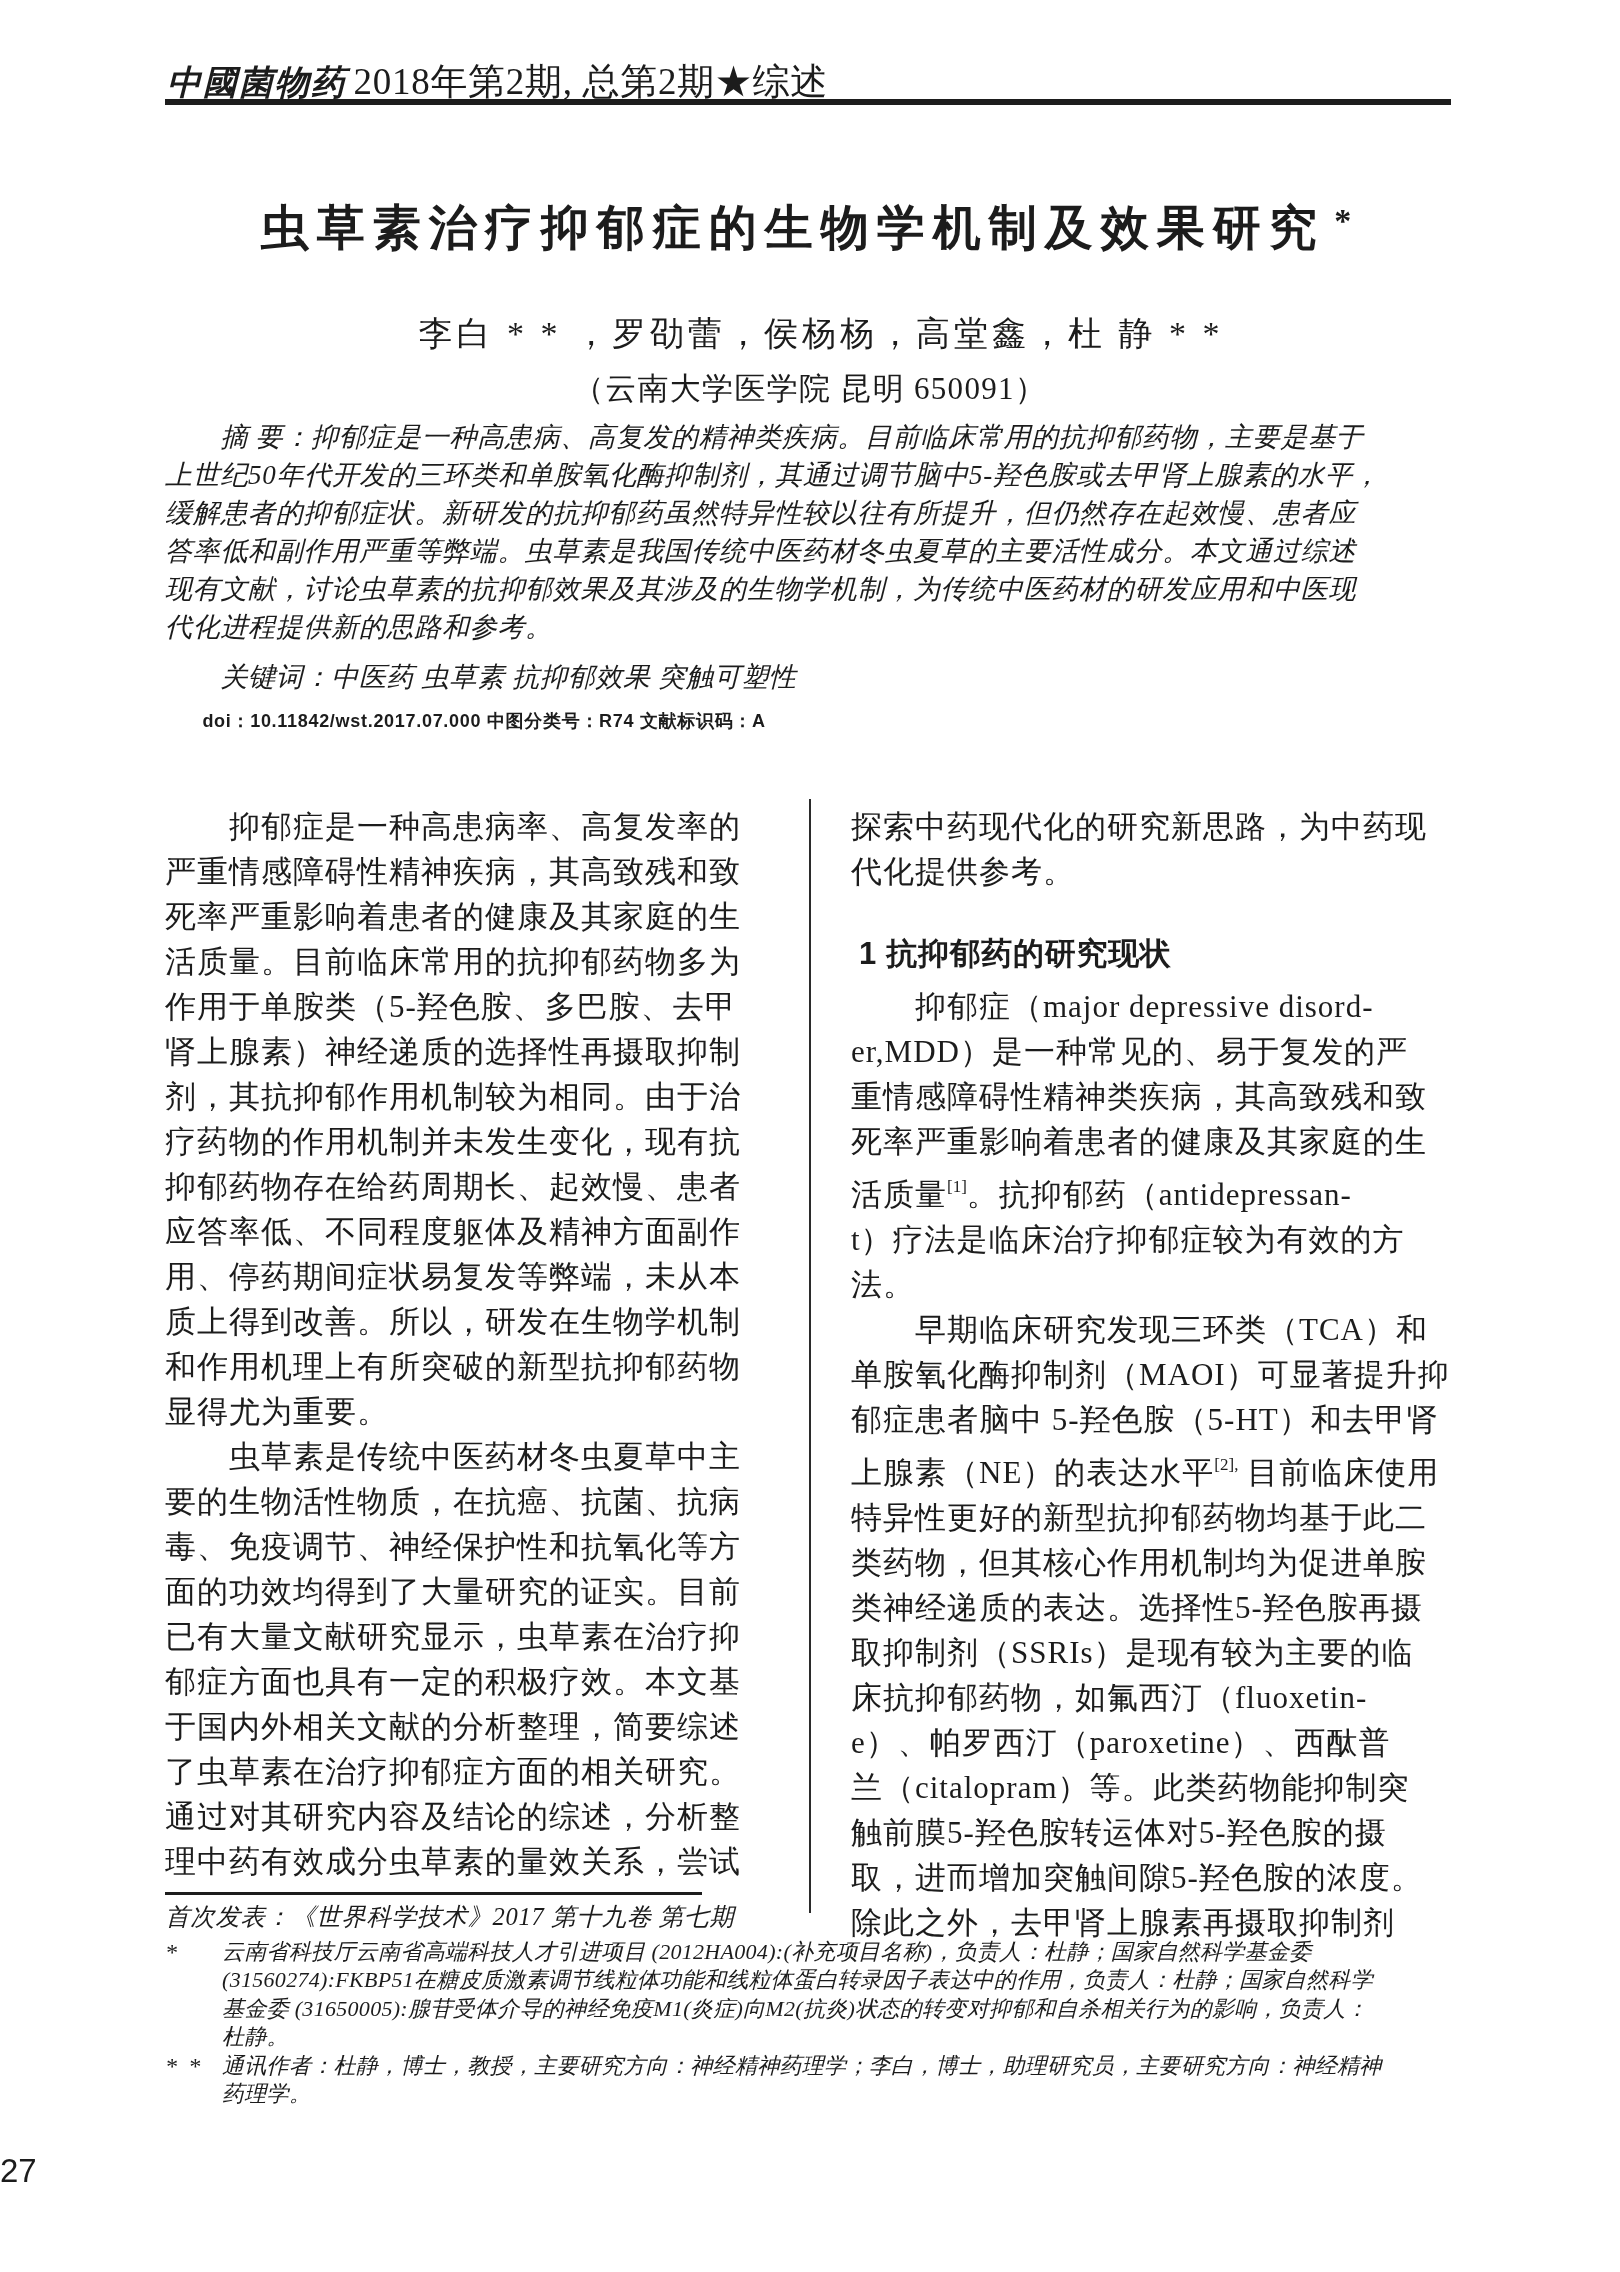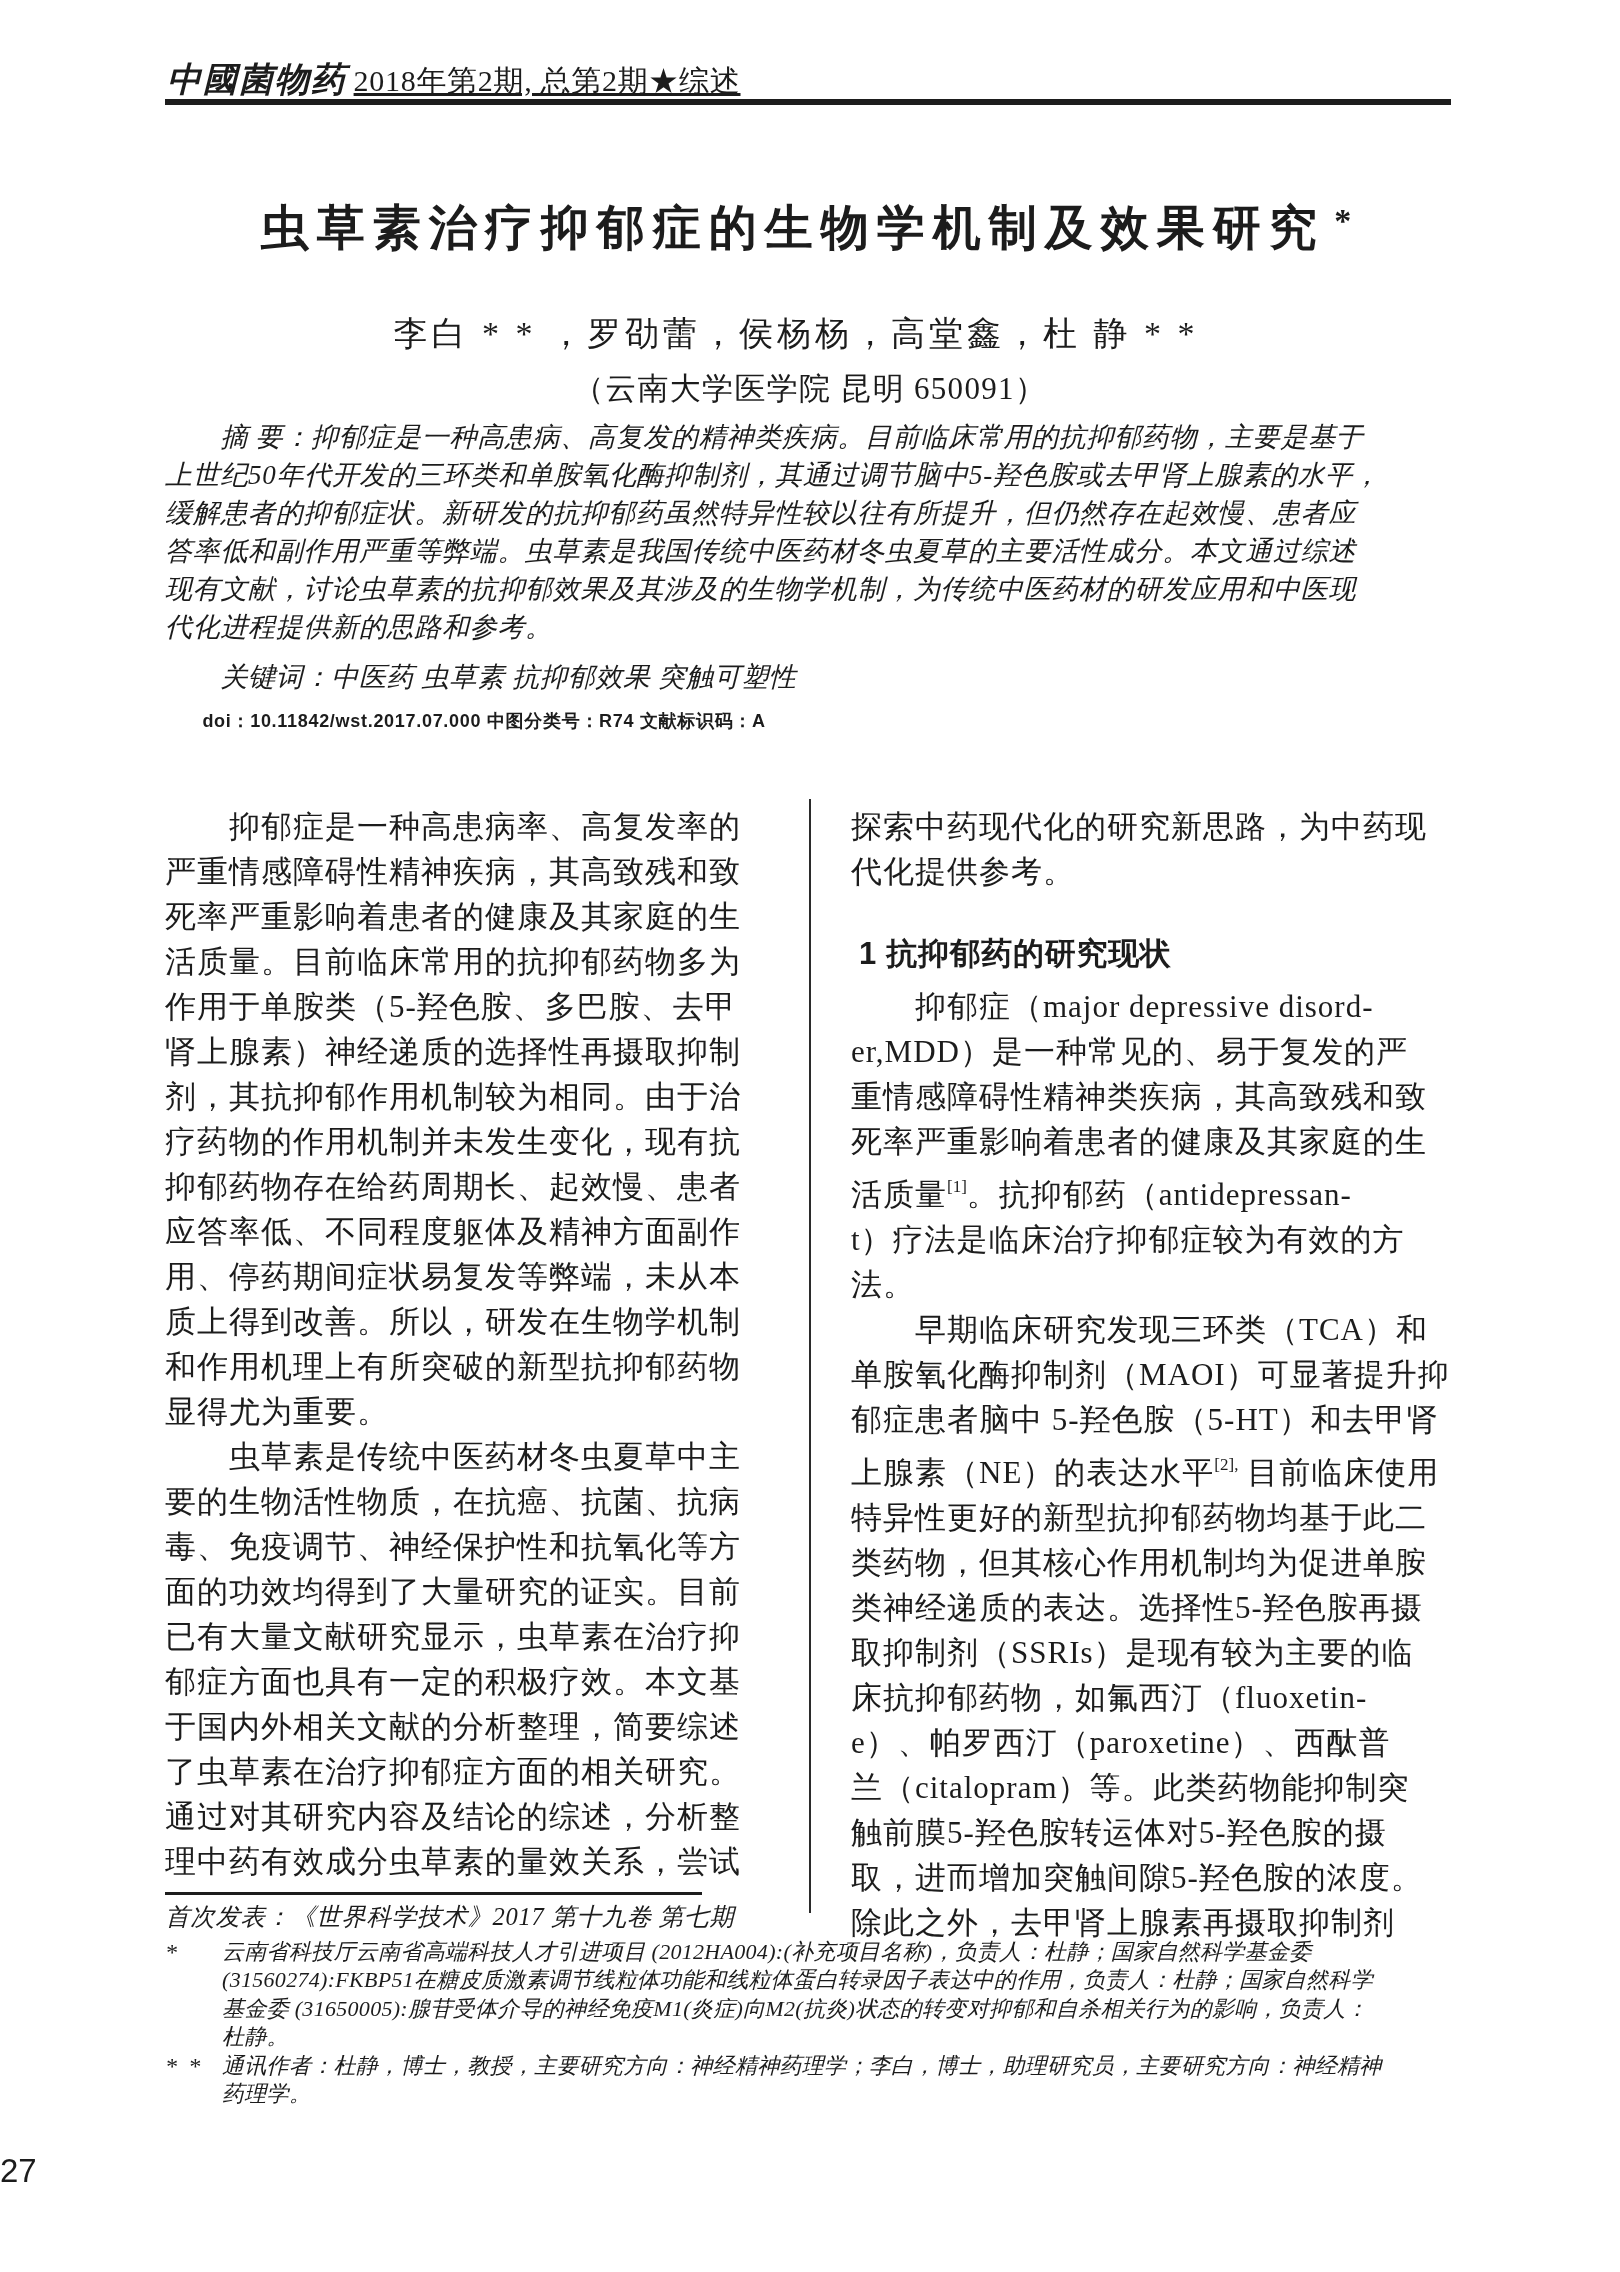--- a/index.html
+++ b/index.html
@@ -12,32 +12,32 @@
     overflow:hidden;
     margin:0 auto;
   }
   
   .page-header { position:absolute; left:167px; top:57px; white-space:nowrap; }
   .journal-name {
     font-family:"DejaVu Serif","Liberation Serif",serif;
     font-style:italic; font-weight:bold;
     font-size:34px; letter-spacing:2px; margin-right:6.6px;
   }
-  .issue-info { font-size:30px; letter-spacing:0.7px;text-decoration:underline; }
+  .issue-info { font-size:37px; letter-spacing:0.7px; }
   .header-rule { position:absolute; left:165px; top:99px; width:1286px; height:6px; background:#1d1d1d; }
 
   
   .title {
     position:absolute; left:165px; top:196px; width:1290px; margin:0;
     text-align:center; font-size:48px; font-weight:bold; letter-spacing:8px;
     white-space:nowrap;
   }
   .title-marker { font-size:34px; vertical-align:12px; margin-left:9.3px; font-weight:bold; }
   .authors {
-    position:absolute; left:151px; top:311px; width:1290px;
+    position:absolute; left:176px; top:311px; width:1290px;
     text-align:center; font-size:34px; letter-spacing:4px; white-space:nowrap;
   }
   .affiliation {
     position:absolute; left:165px; top:368px; width:1290px;
     text-align:center; font-size:31px; letter-spacing:1.3px; white-space:nowrap;
   }
 
   
   .kai { font-style:italic; }   
   .abstract {

